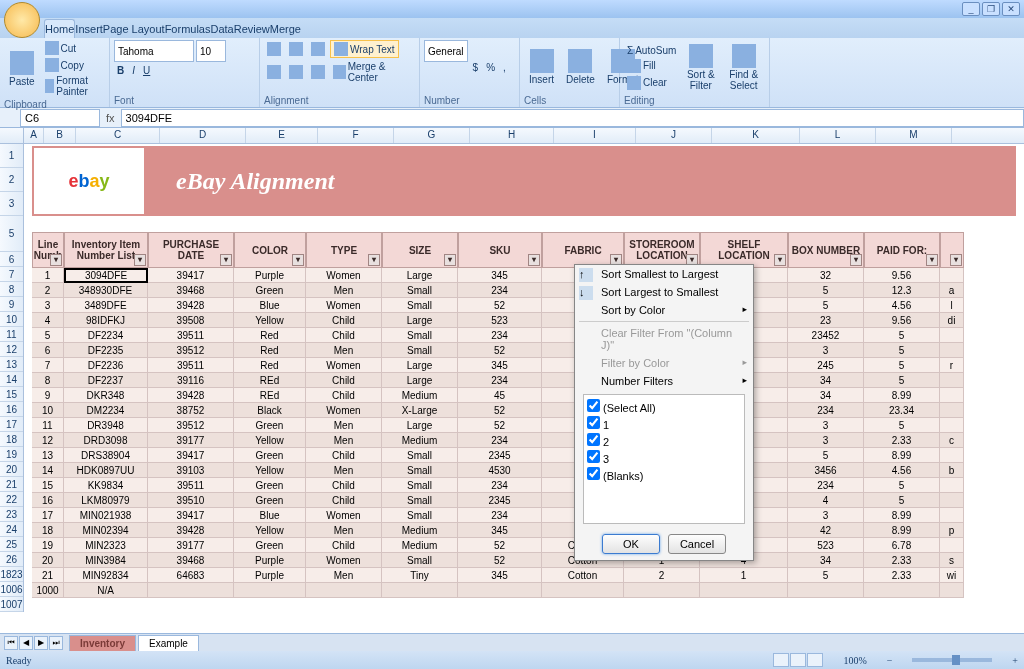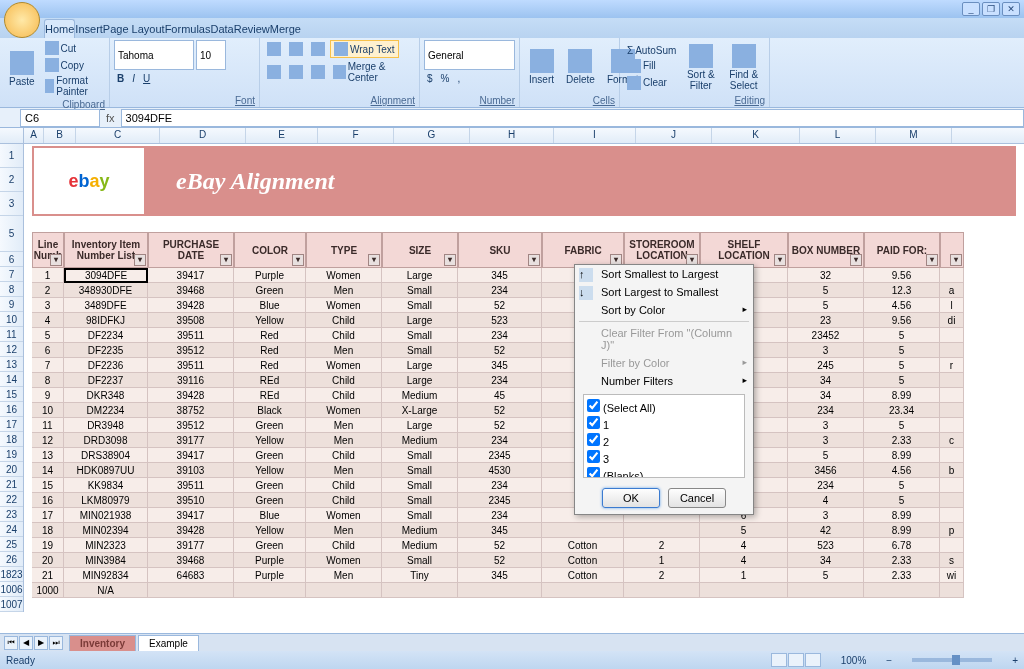--- a/index.html
+++ b/index.html
@@ -11,29 +11,29 @@
 
 
 .ribbon-tabs { height: 20px; background: linear-gradient(to bottom, #c5ddf6, #b8d3f0); display: flex; align-items: flex-end; padding-left: 44px; }
 .office-btn { position: absolute; left: 4px; top: 2px; width: 36px; height: 36px; border-radius: 50%; background: radial-gradient(circle, #ffe9a8, #f6b94e); border: 1px solid #b08a2e; z-index: 5; }
 .tab { padding: 3px 0; color: #1a3f6b; font-size: 11px; border-top-left-radius: 3px; border-top-right-radius: 3px; }
 .tab.active { background: #d7e8fb; border: 1px solid #9ab8dd; border-bottom: none; }
 
 
 .ribbon { height: 70px; background: linear-gradient(to bottom, #e1eefc, #cfe1f7); border-bottom: 1px solid #9ab8dd; display: flex; }
 .group { border-right: 1px solid #b8cee8; padding: 2px 4px 0 4px; display: flex; flex-direction: column; justify-content: space-between; }
-.group-label { font-size: 10px; color: #4a6a93; text-align: right; padding: 1px 0; text-decoration: underline; }
+.group-label { font-size: 10px; color: #4a6a93; text-align: left; padding: 1px 0; }
 .group-body { flex: 1; display: flex; align-items: center; gap: 2px; }
 .rbtn { display: flex; flex-direction: column; align-items: center; padding: 2px 4px; border: 1px solid transparent; border-radius: 3px; font-size: 10px; color: #1a3f6b; text-align: center; }
 .rbtn .ic { width: 16px; height: 16px; background: #8ab0e0; margin-bottom: 1px; }
 .rbtn.big .ic { width: 24px; height: 24px; }
 .small-stack { display: flex; flex-direction: column; gap: 1px; }
 .small-row { display: flex; align-items: center; gap: 2px; font-size: 10px; color: #1a3f6b; padding: 1px 3px; }
 .small-row .ic { width: 14px; height: 14px; background: #8ab0e0; }
-.combo { height: 30px; border: 1px solid #9ab8dd; background: #fff; font-size: 10px; padding: 0 3px; display: flex; align-items: center; }
+.combo { height: 22px; border: 1px solid #9ab8dd; background: #fff; font-size: 10px; padding: 0 3px; display: flex; align-items: center; }
 
 
 .formula-bar { height: 20px; background: #e7f0fa; border-bottom: 1px solid #9ab8dd; display: flex; align-items: center; }
 .name-box { width: 80px; height: 18px; border: 1px solid #9ab8dd; background: #fff; margin-left: 20px; padding: 0 4px; font-size: 11px; display: flex; align-items: center; }
 .fx-label { padding: 0 6px; color: #555; }
 .formula-input { flex: 1; height: 18px; border: 1px solid #9ab8dd; background: #fff; padding: 0 4px; font-size: 11px; display: flex; align-items: center; }
 
 
 .col-headers { height: 16px; background: linear-gradient(to bottom, #f5f9fe, #e1ecf8); border-bottom: 1px solid #aac0dd; display: flex; }
 .col-headers .rowhead-corner { width: 24px; border-right: 1px solid #aac0dd; }
@@ -69,36 +69,36 @@
 
 .w0{width:32px}.w1{width:84px}.w2{width:86px}.w3{width:72px}.w4{width:76px}.w5{width:76px}.w6{width:84px}.w7{width:82px}.w8{width:76px}.w9{width:88px}.w10{width:76px}.w11{width:76px}.w12{width:24px}
 
 
 .filter-menu { position: absolute; left: 574px; top: 264px; width: 180px; background: #f4f4f4; border: 1px solid #868686; box-shadow: 2px 2px 6px rgba(0,0,0,0.3); z-index: 20; font-size: 11px; }
 .filter-menu .fm-item { padding: 3px 8px 3px 26px; position: relative; }
 .filter-menu .fm-item.disabled { color: #999; }
 .filter-menu .fm-item .sic { position: absolute; left: 4px; top: 3px; width: 14px; height: 14px; }
 .filter-menu .fm-sep { height: 1px; background: #ccc; margin: 2px 4px; }
 .filter-menu .fm-sub::after { content: "▸"; position: absolute; right: 6px; font-size: 9px; }
-.filter-menu .checklist { margin: 4px 8px; border: 1px solid #bbb; background: #fff; height: 84px; padding: 3px; overflow: auto; }
+.filter-menu .checklist { margin: 4px 8px; border: 1px solid #bbb; background: #fff; height: 130px; padding: 3px; overflow: auto; }
 .filter-menu .checklist label { display: block; font-size: 11px; padding: 1px 0; }
 .filter-menu .fm-btns { display: flex; justify-content: center; gap: 8px; padding: 6px; }
 .filter-menu .fm-btns button { width: 58px; height: 20px; font-size: 11px; background: linear-gradient(to bottom,#fefefe,#e3e3e3); border: 1px solid #888; border-radius: 3px; }
 .filter-menu .fm-btns button.ok { border-color: #3b7bd0; box-shadow: 0 0 3px #6aa6ea; }
 
 
 .sheet-tabs { position: absolute; bottom: 18px; left: 0; right: 0; height: 18px; background: #d7e3f2; border-top: 1px solid #9ab8dd; display: flex; align-items: center; font-size: 10px; }
 .sheet-tabs .nav { display: flex; gap: 1px; padding: 0 4px; }
 .sheet-tabs .nav span { width: 14px; height: 14px; border: 1px solid #9ab8dd; background: #eaf2fb; text-align: center; line-height: 12px; font-size: 8px; }
 .sheet-tabs .stab { padding: 2px 10px; background: #fff; border: 1px solid #9ab8dd; border-bottom: none; margin-left: 2px; }
 .sheet-tabs .stab.active { background: #fff; font-weight: bold; }
 .sheet-tabs .stab.inv { background: #d98f8c; color: #7a3a37; }
 
 
-.status-bar { position: absolute; bottom: 0; left: 0; right: 0; height: 18px; background: linear-gradient(to bottom,#d3e3f6,#bed6f0); display: flex; align-items: center; justify-content: space-between; padding: 0 6px; font-size: 10px; color: #1a3f6b; }
+.status-bar { position: absolute; bottom: 0; left: 0; right: 0; height: 18px; background: linear-gradient(to bottom,#d3e3f6,#bed6f0); display: flex; align-items: center; justify-content: space-between; padding: 0 6px; font-size: 10px; color: #1a3f6b; font-family: Liberation Serif, serif; }
 .status-bar .zoom { display: flex; align-items: center; gap: 4px; }
 .status-bar .zoom .slider { width: 80px; height: 4px; background: #9ab8dd; position: relative; }
 .status-bar .zoom .slider::after { content:""; position:absolute; left:40px; top:-3px; width:8px; height:10px; background:#6590c5; }
 .viewbtns { display:flex; gap:1px; }
 .viewbtns span { width:16px; height:14px; border:1px solid #9ab8dd; background:#eaf2fb; }
 </style>
 </head>
 <body>
 
 <div class="titlebar">
@@ -192,21 +192,21 @@
           </div>
           <div class="small-row">
             <div class="ic"></div>
             <span>Merge &amp; Center</span>
           </div>
         </div>
     </div>
     <div class="group-label">Alignment</div>
   </div>
   <div class="group" style="width:100px">
-    <div class="group-body" style="flex-direction:column;gap:2px;align-items:stretch">
+    <div class="group-body" style="flex-direction:row;gap:2px;align-items:stretch">
       <div class="combo">General</div>
       <div style="display:flex;gap:2px">
           <div class="small-row">$</div>
           <div class="small-row">%</div>
           <div class="small-row">,</div>
         </div>
     </div>
     <div class="group-label">Number</div>
   </div>
   <div class="group" style="width:100px">

